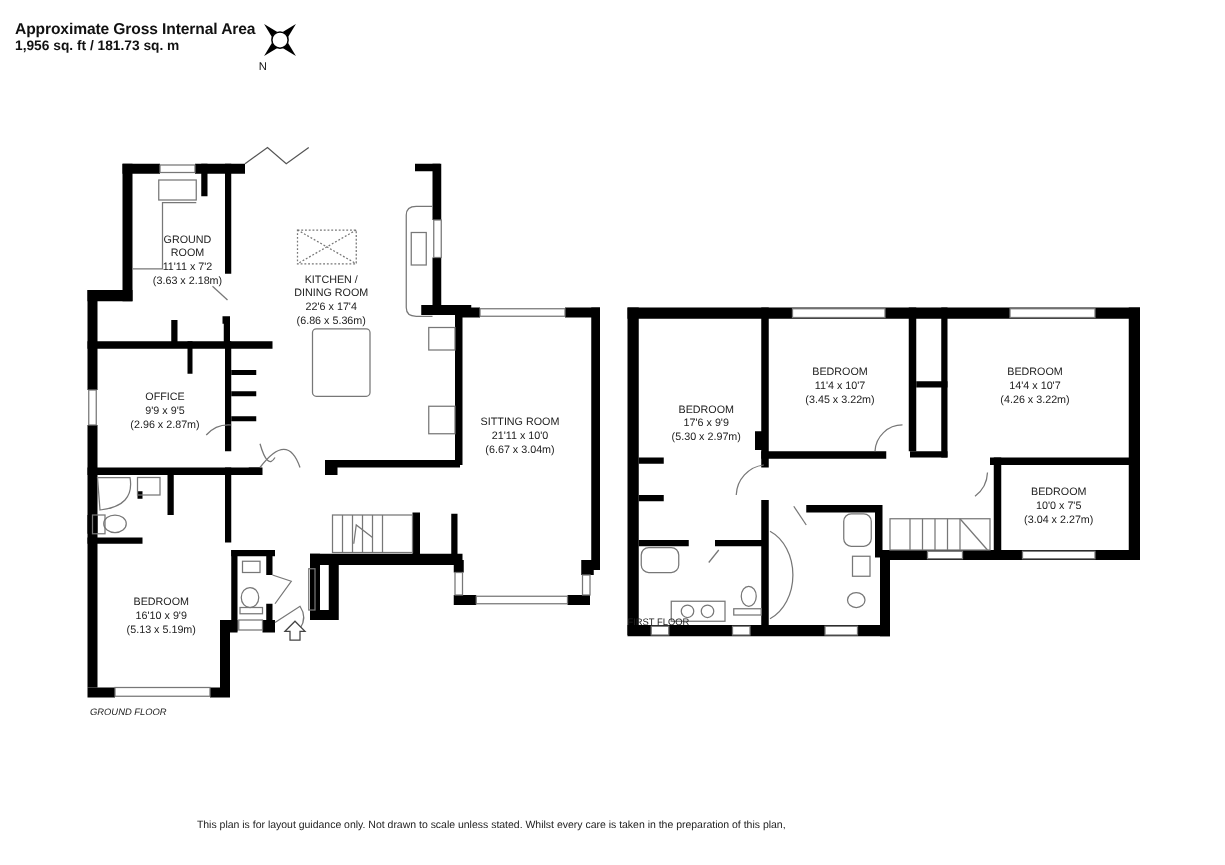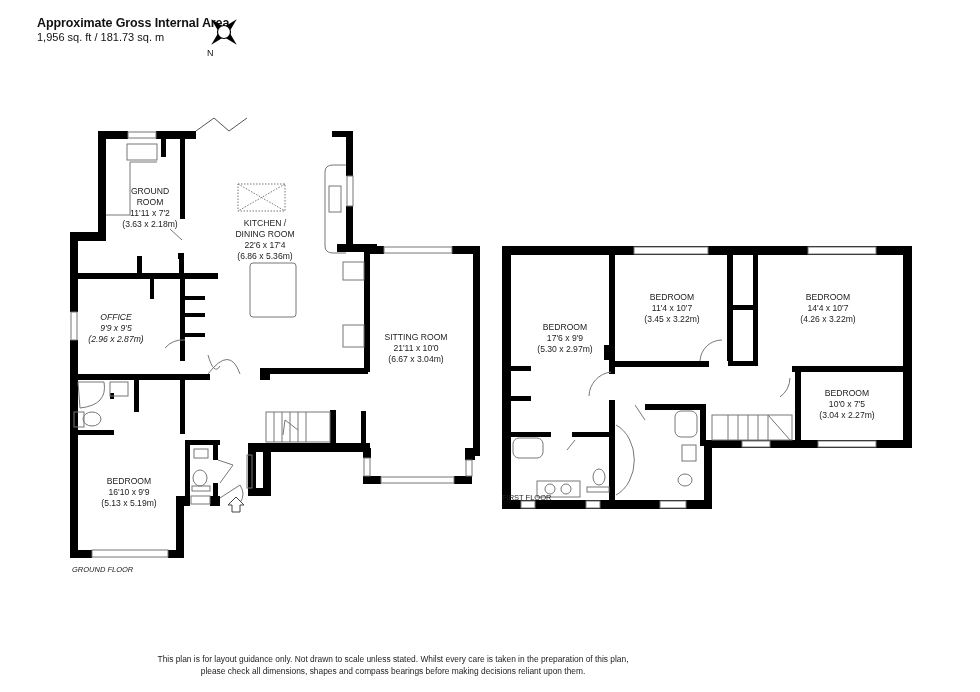--- a/index.html
+++ b/index.html
@@ -1,19 +1,19 @@
 <!DOCTYPE html>
 <html><head>
 <meta charset="utf-8">
 <style>
   html, body { margin: 0; padding: 0; background: #ffffff; }
   body { width: 980px; height: 692px; position: relative; overflow: hidden; font-family: "Liberation Sans", sans-serif; color: #111; }
-  .header { position: absolute; left: 12px; top: 16px; margin-left: 25px; }
+  .header { position: absolute; left: 12px; top: 16px; }
   .header .title { font-size: 12.5px; font-weight: bold; letter-spacing: -0.1px; }
-  .header .area { font-size: 11px; margin-top: 1px; }
+  .header .area { font-size: 11px; margin-top: 1px; font-weight: bold; }
   .compass { position: absolute; left: 202px; top: 12px; width: 44px; height: 48px; }
   svg.plan { position: absolute; left: 0; top: 0; }
   .room-label { position: absolute; text-align: center; font-size: 8.6px; line-height: 11px; color: #222; transform: translateX(-50%); white-space: nowrap; }
   .floor-label { position: absolute; font-size: 7.5px; color: #222; }
   .disclaimer { position: absolute; left: 0; width: 786px; top: 653px; text-align: center; font-size: 8.4px; line-height: 12px; color: #222; }
 </style>
 </head>
 <body>
 
 <div class="header">
@@ -227,21 +227,21 @@
   <div>ROOM</div>
   <div>11'11 x 7'2</div>
   <div>(3.63 x 2.18m)</div>
 </div>
 <div class="room-label" style="left:265px; top:218px;">
   <div>KITCHEN /</div>
   <div>DINING ROOM</div>
   <div>22'6 x 17'4</div>
   <div>(6.86 x 5.36m)</div>
 </div>
-<div class="room-label" style="left:116px; top:312px;font-style:italic;">
+<div class="room-label" style="left:132px; top:312px;">
   <div>OFFICE</div>
   <div>9'9 x 9'5</div>
   <div>(2.96 x 2.87m)</div>
 </div>
 <div class="room-label" style="left:416px; top:332px;">
   <div>SITTING ROOM</div>
   <div>21'11 x 10'0</div>
   <div>(6.67 x 3.04m)</div>
 </div>
 <div class="room-label" style="left:129px; top:476px;">
@@ -268,14 +268,13 @@
 </div>
 <div class="room-label" style="left:847px; top:388px;">
   <div>BEDROOM</div>
   <div>10'0 x 7'5</div>
   <div>(3.04 x 2.27m)</div>
 </div>
 <div class="floor-label" style="left:502px; top:493px;">FIRST FLOOR</div>
 
 <div class="disclaimer">
   <div>This plan is for layout guidance only.  Not drawn to scale unless stated. Whilst every care is taken in the preparation of this plan,</div>
-  <div>please check all dimensions, shapes and compass bearings before making decisions reliant upon them.</div>
 </div>
 
 </body></html>

